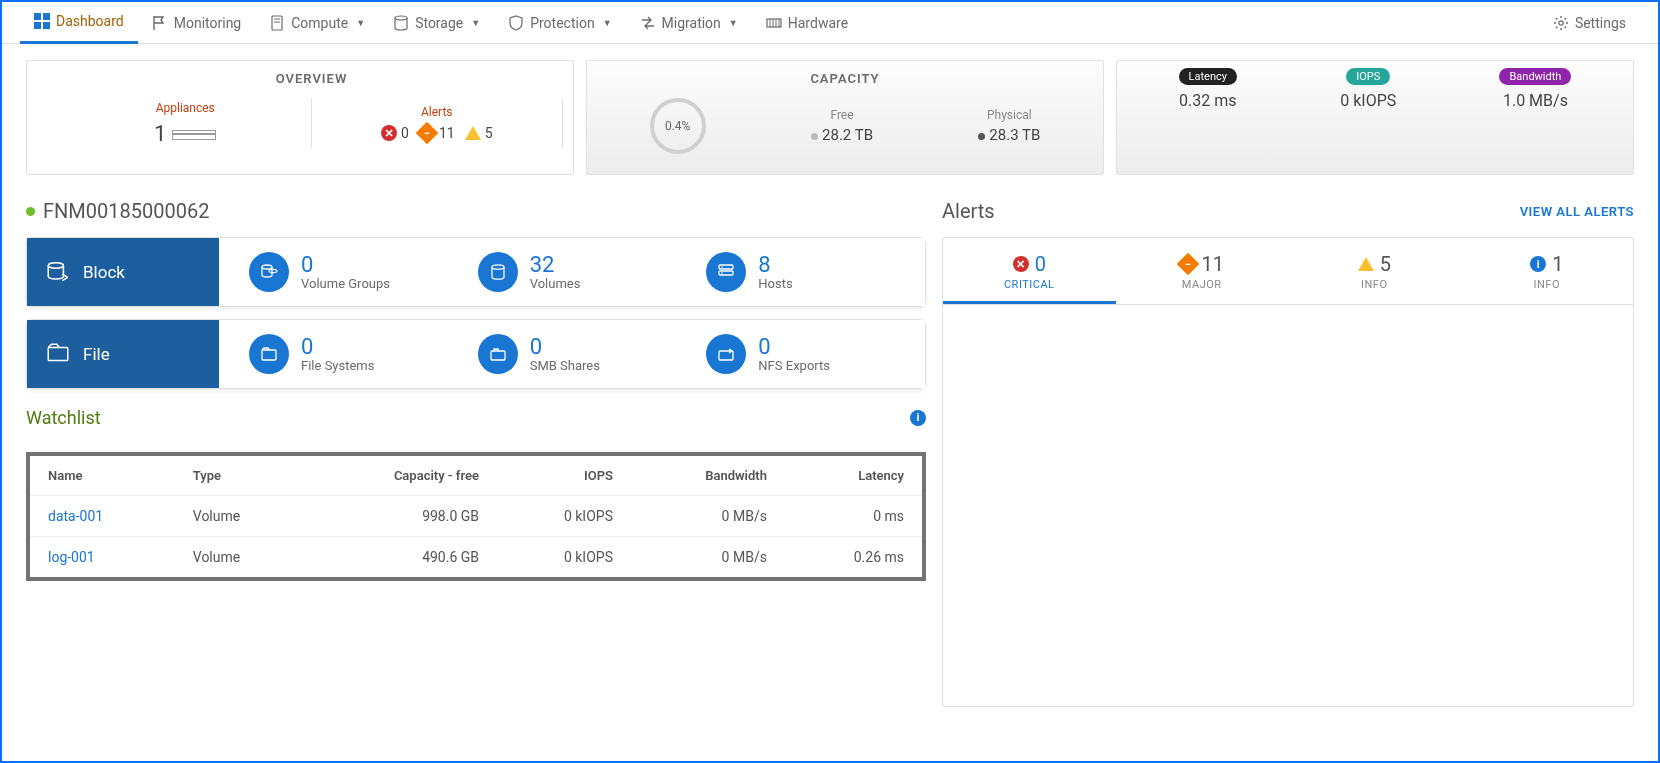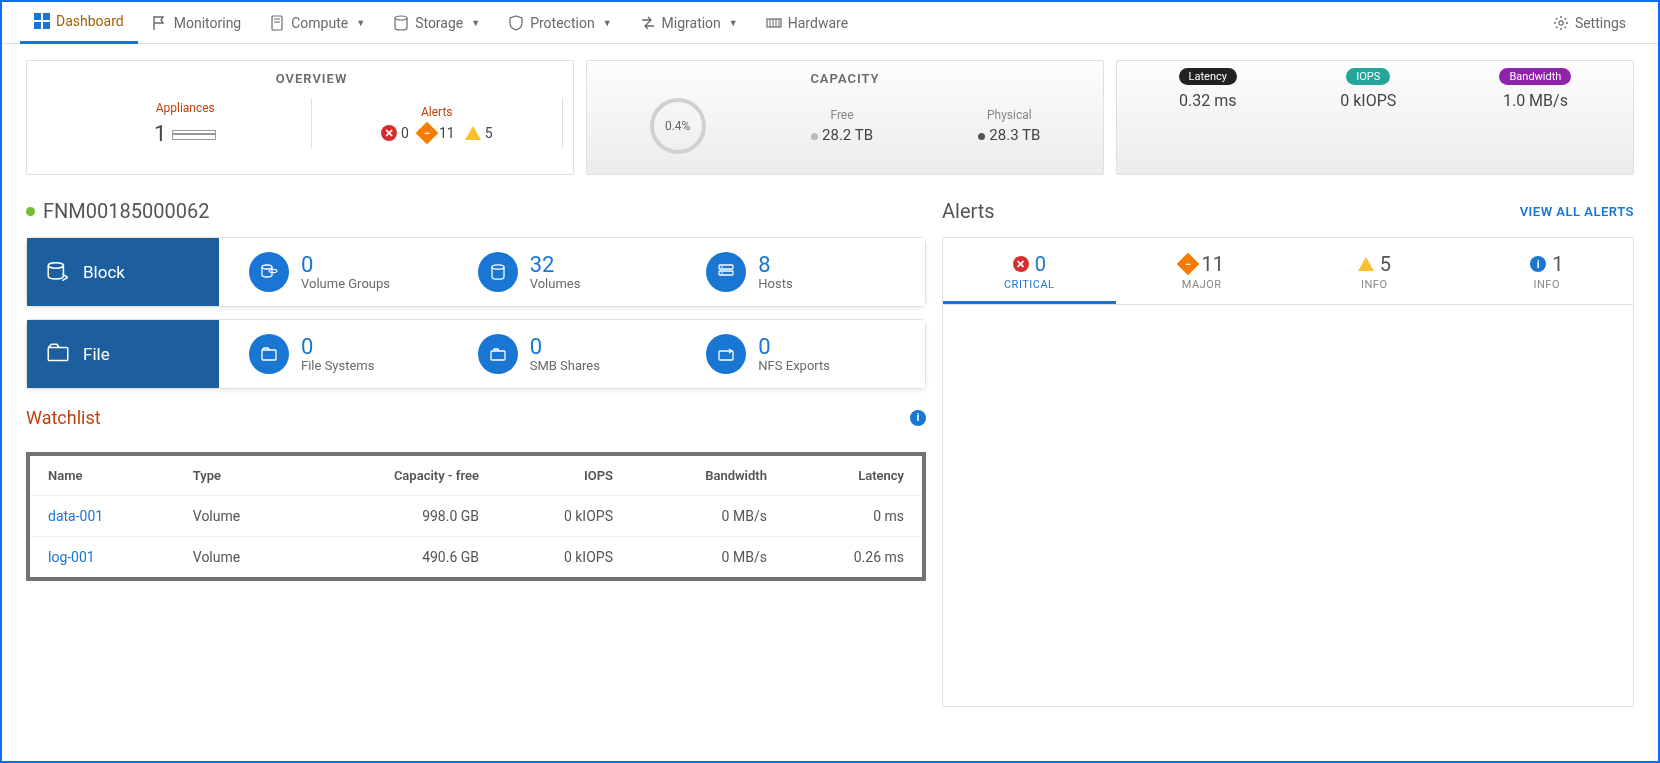--- a/index.html
+++ b/index.html
@@ -58,21 +58,21 @@
 .block-tab { width:192px; background:#1d5f9e; color:#fff; display:flex; align-items:center; gap:12px; padding:0 18px; font-size:17px; }
 .block-tab svg { fill:#fff; }
 .block-stats { flex:1; display:flex; align-items:center; background:#fff; padding:14px 10px; }
 .bstat { display:flex; align-items:center; gap:12px; flex:1; padding-left:20px; }
 .bstat-icon { width:40px; height:40px; border-radius:50%; background:#1976d2; display:flex; align-items:center; justify-content:center; }
 .bstat-icon svg { fill:#fff; }
 .bstat-text .num { color:#1976d2; font-size:22px; line-height:1; }
 .bstat-text .lbl { color:#6a6a6a; font-size:13px; }
 
 .watch-header { display:flex; align-items:center; justify-content:space-between; margin-top:18px; margin-bottom:8px; }
-.watch-title { font-size:18px; color:#c2410c; }
+.watch-title { font-size:18px; color:#4d7c0f; }
 .watch-table { width:100%; border:4px solid #737373; border-collapse:collapse;margin-top:24px; }
 .watch-table th, .watch-table td { padding:12px 18px; border-bottom:1px solid #eee; font-size:14px; }
 .watch-table th { text-align:left; color:#555; font-weight:600; font-size:13px; }
 .watch-table th.r, .watch-table td.r { text-align:right; }
 .watch-table td { color:#555; }
 .watch-table td.link { color:#1976d2; cursor:pointer; }
 
 
 .alerts-header { display:flex; justify-content:space-between; align-items:center; margin-bottom:14px; }
 .alerts-title { font-size:20px; color:#555; }

